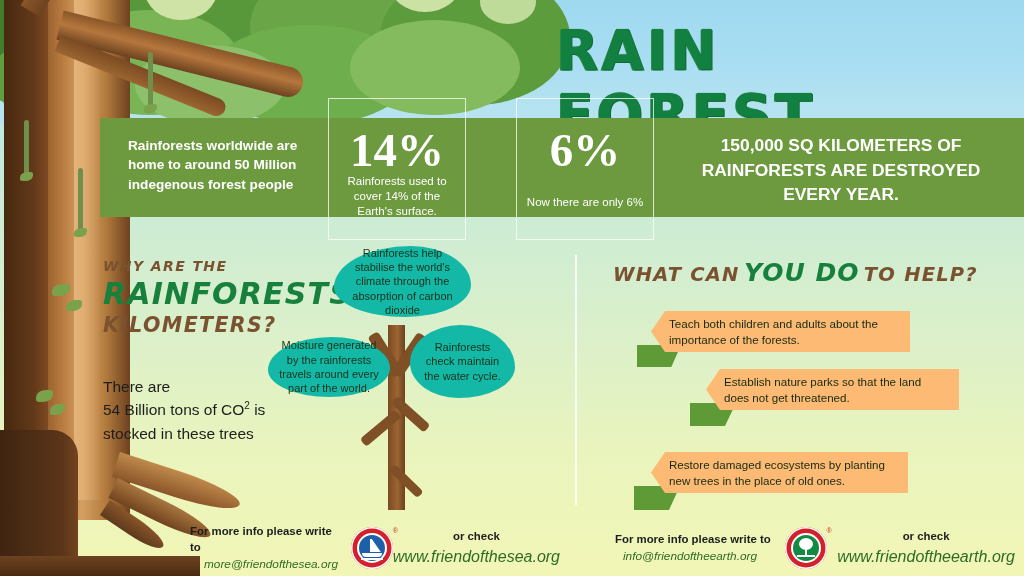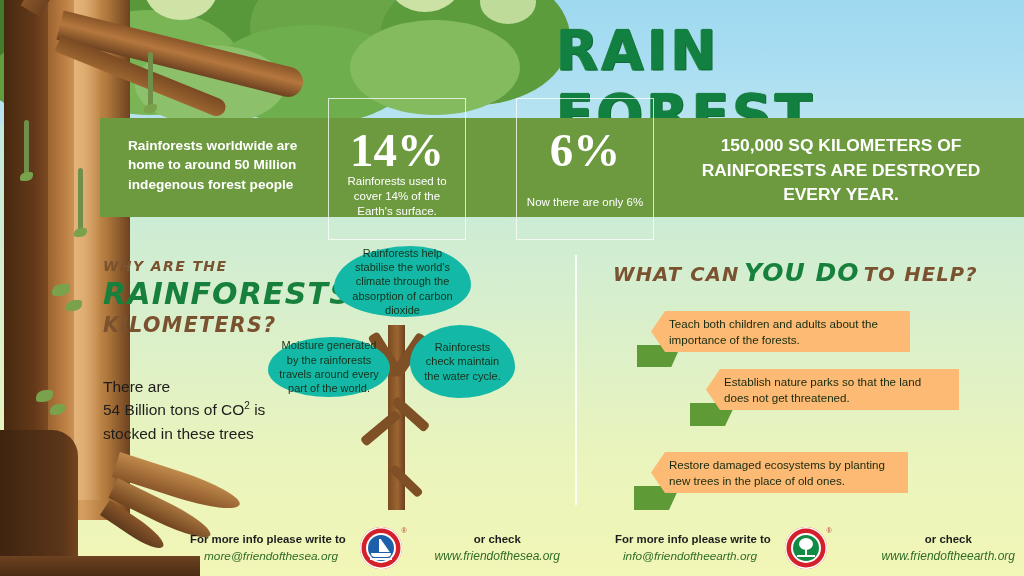--- a/index.html
+++ b/index.html
@@ -124,21 +124,21 @@
 
   
   .footer{position:absolute;top:524px;height:48px;display:flex;align-items:center;}
   .f-left{left:190px;width:370px;}
   .f-right{left:615px;width:400px;}
   .fcol{display:flex;flex-direction:column;line-height:1.45;}
   .fl1{font-size:11.4px;font-weight:700;color:#1d1d1d;}
   .fl2{font-size:11.8px;font-style:italic;color:#2e6b26;}
   .fspace{flex:1;}
   .orcheck{font-size:11.4px;font-weight:700;color:#1d1d1d;text-align:center;}
-  .weburl{font-size:12px;font-style:italic;color:#2e6b26;text-align:center;}
+  .weburl{font-size:16px;font-style:italic;color:#2e6b26;text-align:center;}
 
   
   .logo{width:42px;height:42px;border-radius:50%;position:relative;flex:0 0 auto;}
   .logo .reg{position:absolute;right:-5px;top:0px;font-size:7px;color:#c0392b;}
 
   
   .title{position:absolute;left:556px;top:18px;width:440px;}
   .t-main{font-family:"DejaVu Sans", sans-serif;font-weight:700;font-size:55px;
      color:#128040;letter-spacing:3px;text-align:left;
      text-shadow:0 0 1px #1a6b35, 1px 1px 0 #0e6b33, -1px 1px 0 #2a8f4a;}

